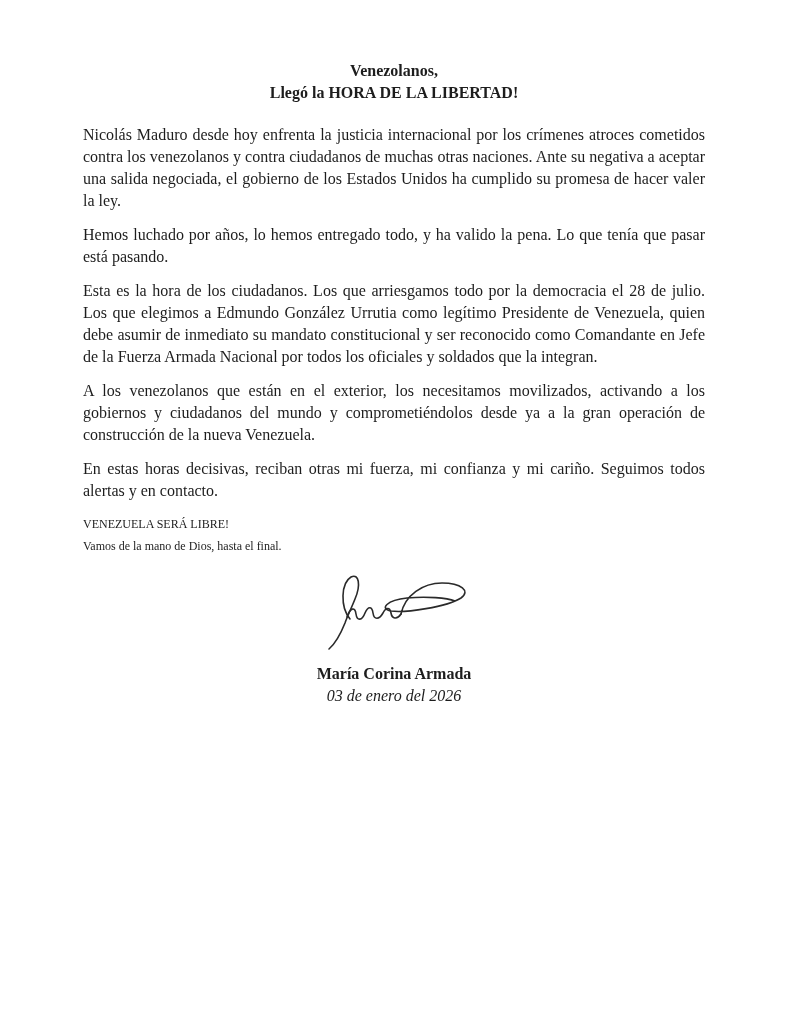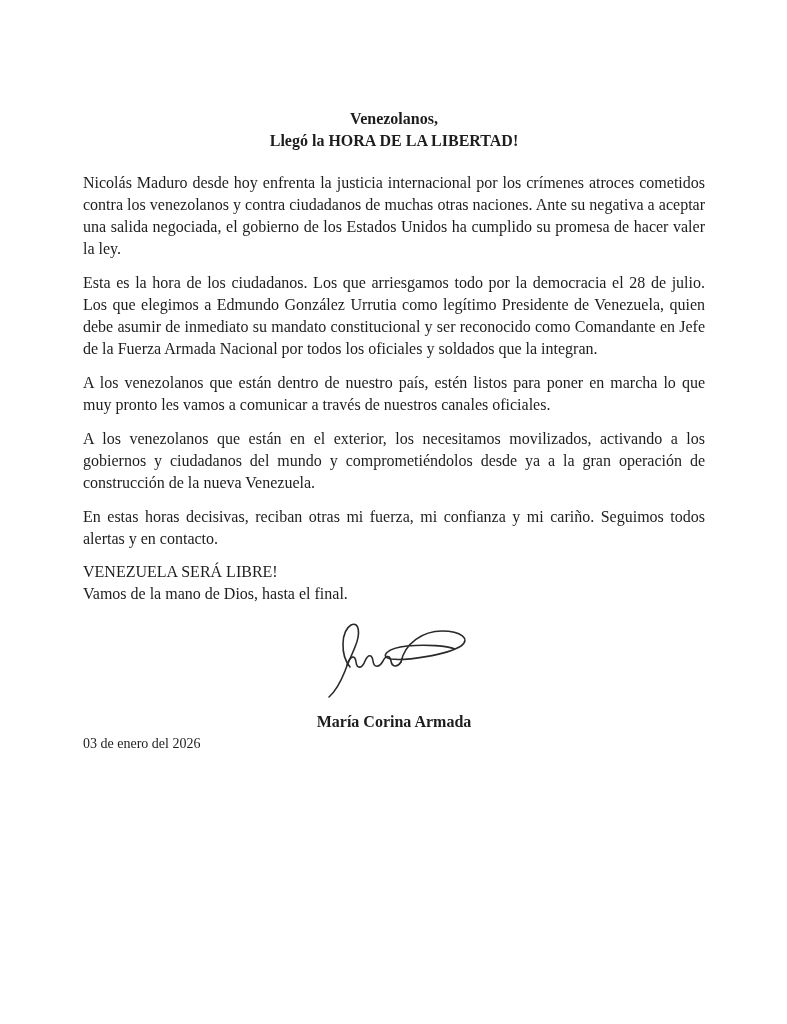--- a/index.html
+++ b/index.html
@@ -11,40 +11,40 @@
     width: 787px;
     height: 1024px;
     overflow: hidden;
     font-family: "Liberation Serif", "DejaVu Serif", serif;
     color: #1d1d1d;
   }
   .page {
     box-sizing: border-box;
     width: 787px;
     height: 1024px;
-    padding: 108px 82px 0 83px;
+    padding: 60px 82px 0 83px;
     background: #ffffff;
   }
   .title-block {
     text-align: center;
     font-weight: bold;
     font-size: 16px;
     line-height: 22px;
     margin: 0 0 20px 0;
   }
   p.body-par {
     margin: 12px 0 11px 0;
     font-size: 16px;
     line-height: 22px;
     text-align: justify;
     text-justify: inter-word;
   }
   p.closing-par {
     margin: 0;
-    font-size: 16px;
+    font-size: 12px;
     line-height: 22px;
     text-align: left;
   }
   .closing-block {
     margin-top: 4px;
   }
   .signature-wrap {
     margin-top: 10px;
     text-align: center;
   }
@@ -52,37 +52,39 @@
     display: inline-block;
   }
   .sig-name {
     text-align: center;
     font-weight: bold;
     font-size: 16px;
     line-height: 22px;
     margin-top: 6px;
   }
   .sig-date {
-    font-size: 14px;
+    text-align: center;
+    font-size: 16px;
     line-height: 22px;
+    font-style: italic;
   }
 </style>
 </head>
 <body>
 
 <div class="page">
 
   <div class="title-block">
     <div>Venezolanos,</div>
     <div>Llegó la HORA DE LA LIBERTAD!</div>
   </div>
 
   <p class="body-par">Nicolás Maduro desde hoy enfrenta la justicia internacional por los crímenes atroces cometidos contra los venezolanos y contra ciudadanos de muchas otras naciones. Ante su negativa a aceptar una salida negociada, el gobierno de los Estados Unidos ha cumplido su promesa de hacer valer la ley.</p>
+  <p class="body-par">Hemos luchado por años, lo hemos entregado todo, y ha valido la pena. Lo que tenía que pasar está pasando.</p>
   <p class="body-par">Esta es la hora de los ciudadanos. Los que arriesgamos todo por la democracia el 28 de julio. Los que elegimos a Edmundo González Urrutia como legítimo Presidente de Venezuela, quien debe asumir de inmediato su mandato constitucional y ser reconocido como Comandante en Jefe de la Fuerza Armada Nacional por todos los oficiales y soldados que la integran.</p>
-  <p class="body-par">A los venezolanos que están dentro de nuestro país, estén listos para poner en marcha lo que muy pronto les vamos a comunicar a través de nuestros canales oficiales.</p>
   <p class="body-par">A los venezolanos que están en el exterior, los necesitamos movilizados, activando a los gobiernos y ciudadanos del mundo y comprometiéndolos desde ya a la gran operación de construcción de la nueva Venezuela.</p>
   <p class="body-par">En estas horas decisivas, reciban otras mi fuerza, mi confianza y mi cariño. Seguimos todos alertas y en contacto.</p>
 
   <div class="closing-block">
     <p class="closing-par">VENEZUELA SERÁ LIBRE!</p>
     <p class="closing-par">Vamos de la mano de Dios, hasta el final.</p>
   </div>
 
   <div class="signature-wrap">
     <svg width="170" height="86" viewBox="0 0 170 86" aria-hidden="true">

